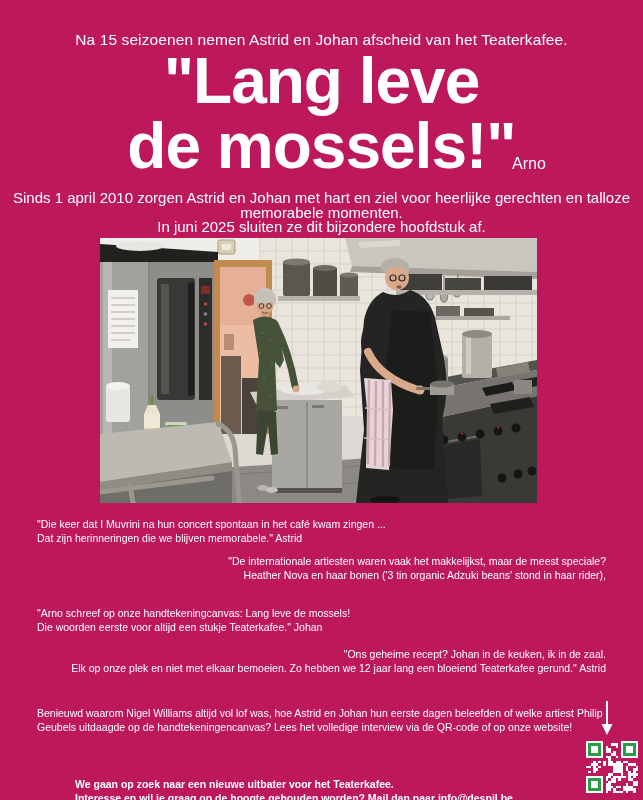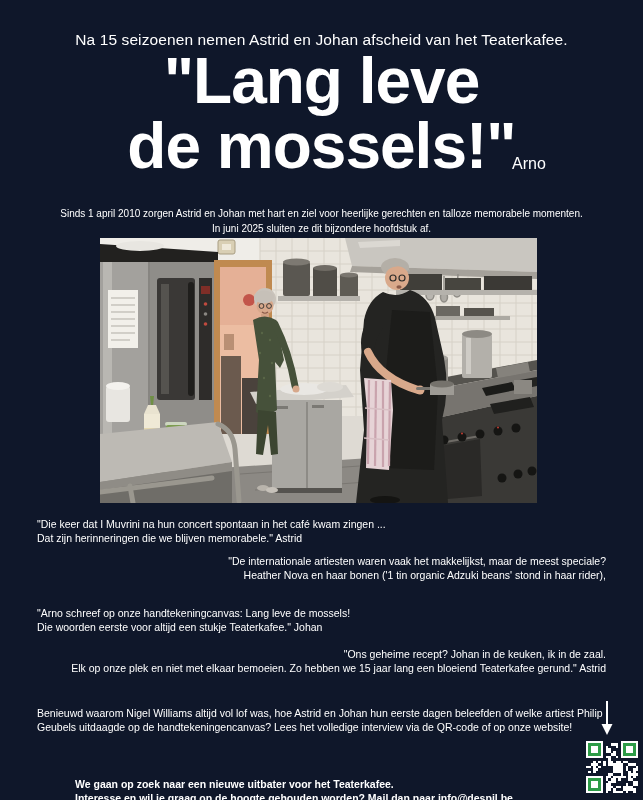--- a/index.html
+++ b/index.html
@@ -1,26 +1,26 @@
 <!DOCTYPE html>
 <html><head>
 <meta charset="utf-8">
 <style>
   html,body{margin:0;padding:0;background:#1f6f33;}
   .poster{
     position:relative;width:643px;height:800px;overflow:hidden;
-    background:#0f172a;color:#ffffff;
+    background:#be185d;color:#ffffff;
     font-family:"Liberation Sans","DejaVu Sans",sans-serif;
   }
   .abs{position:absolute;}
   .center{left:0;right:0;text-align:center;}
   .intro{top:31px;font-size:15.5px;letter-spacing:0.1px;}
   .headline{top:49px;font-size:64px;font-weight:bold;line-height:65px;letter-spacing:-1px;}
   .arno{left:512px;top:155px;font-size:16px;}
-  .subtitle{top:191px;font-size:10px;line-height:14.5px;margin-top:16px;}
+  .subtitle{top:191px;font-size:15px;line-height:14.5px;}
   .photo{left:100px;top:238px;width:437px;height:265px;}
   .photo svg{display:block;}
   .quote{font-size:10.5px;line-height:14px;white-space:nowrap;}
   .qleft{left:37px;text-align:left;}
   .qright{right:37px;text-align:right;}
   .q1{top:517px;}
   .q2{top:554px;}
   .q3{top:606px;}
   .q4{top:647px;}
   .outro{top:706px;}
@@ -293,31 +293,31 @@
     </svg>
   </div>
 
   <div class="abs quote qleft q1">
     <div>"Die keer dat I Muvrini na hun concert spontaan in het café kwam zingen ...</div>
     <div>Dat zijn herinneringen die we blijven memorabele." Astrid</div>
   </div>
 
   <div class="abs quote qright q2">
     <div>"De internationale artiesten waren vaak het makkelijkst, maar de meest speciale?</div>
-    <div>Heather Nova en haar bonen ('1 tin organic Adzuki beans' stond in haar rider),</div>
+    <div>Heather Nova en haar bonen ('3 tin organic Adzuki beans' stond in haar rider),</div>
   </div>
 
   <div class="abs quote qleft q3">
     <div>"Arno schreef op onze handtekeningcanvas: Lang leve de mossels!</div>
     <div>Die woorden eerste voor altijd een stukje Teaterkafee." Johan</div>
   </div>
 
   <div class="abs quote qright q4">
     <div>"Ons geheime recept? Johan in de keuken, ik in de zaal.</div>
-    <div>Elk op onze plek en niet met elkaar bemoeien. Zo hebben we 15 jaar lang een bloeiend Teaterkafee gerund." Astrid</div>
+    <div>Elk op onze plek en niet met elkaar bemoeien. Zo hebben we 12 jaar lang een bloeiend Teaterkafee gerund." Astrid</div>
   </div>
 
   <div class="abs quote qleft outro">
     <div>Benieuwd waarom Nigel Williams altijd vol lof was, hoe Astrid en Johan hun eerste dagen beleefden of welke artiest Philip</div>
     <div>Geubels uitdaagde op de handtekeningencanvas? Lees het volledige interview via de QR-code of op onze website!</div>
   </div>
 
   <div class="abs quote qleft cta">
     <div>We gaan op zoek naar een nieuwe uitbater voor het Teaterkafee.</div>
     <div>Interesse en wil je graag op de hoogte gehouden worden? Mail dan naar info@despil.be.</div>

